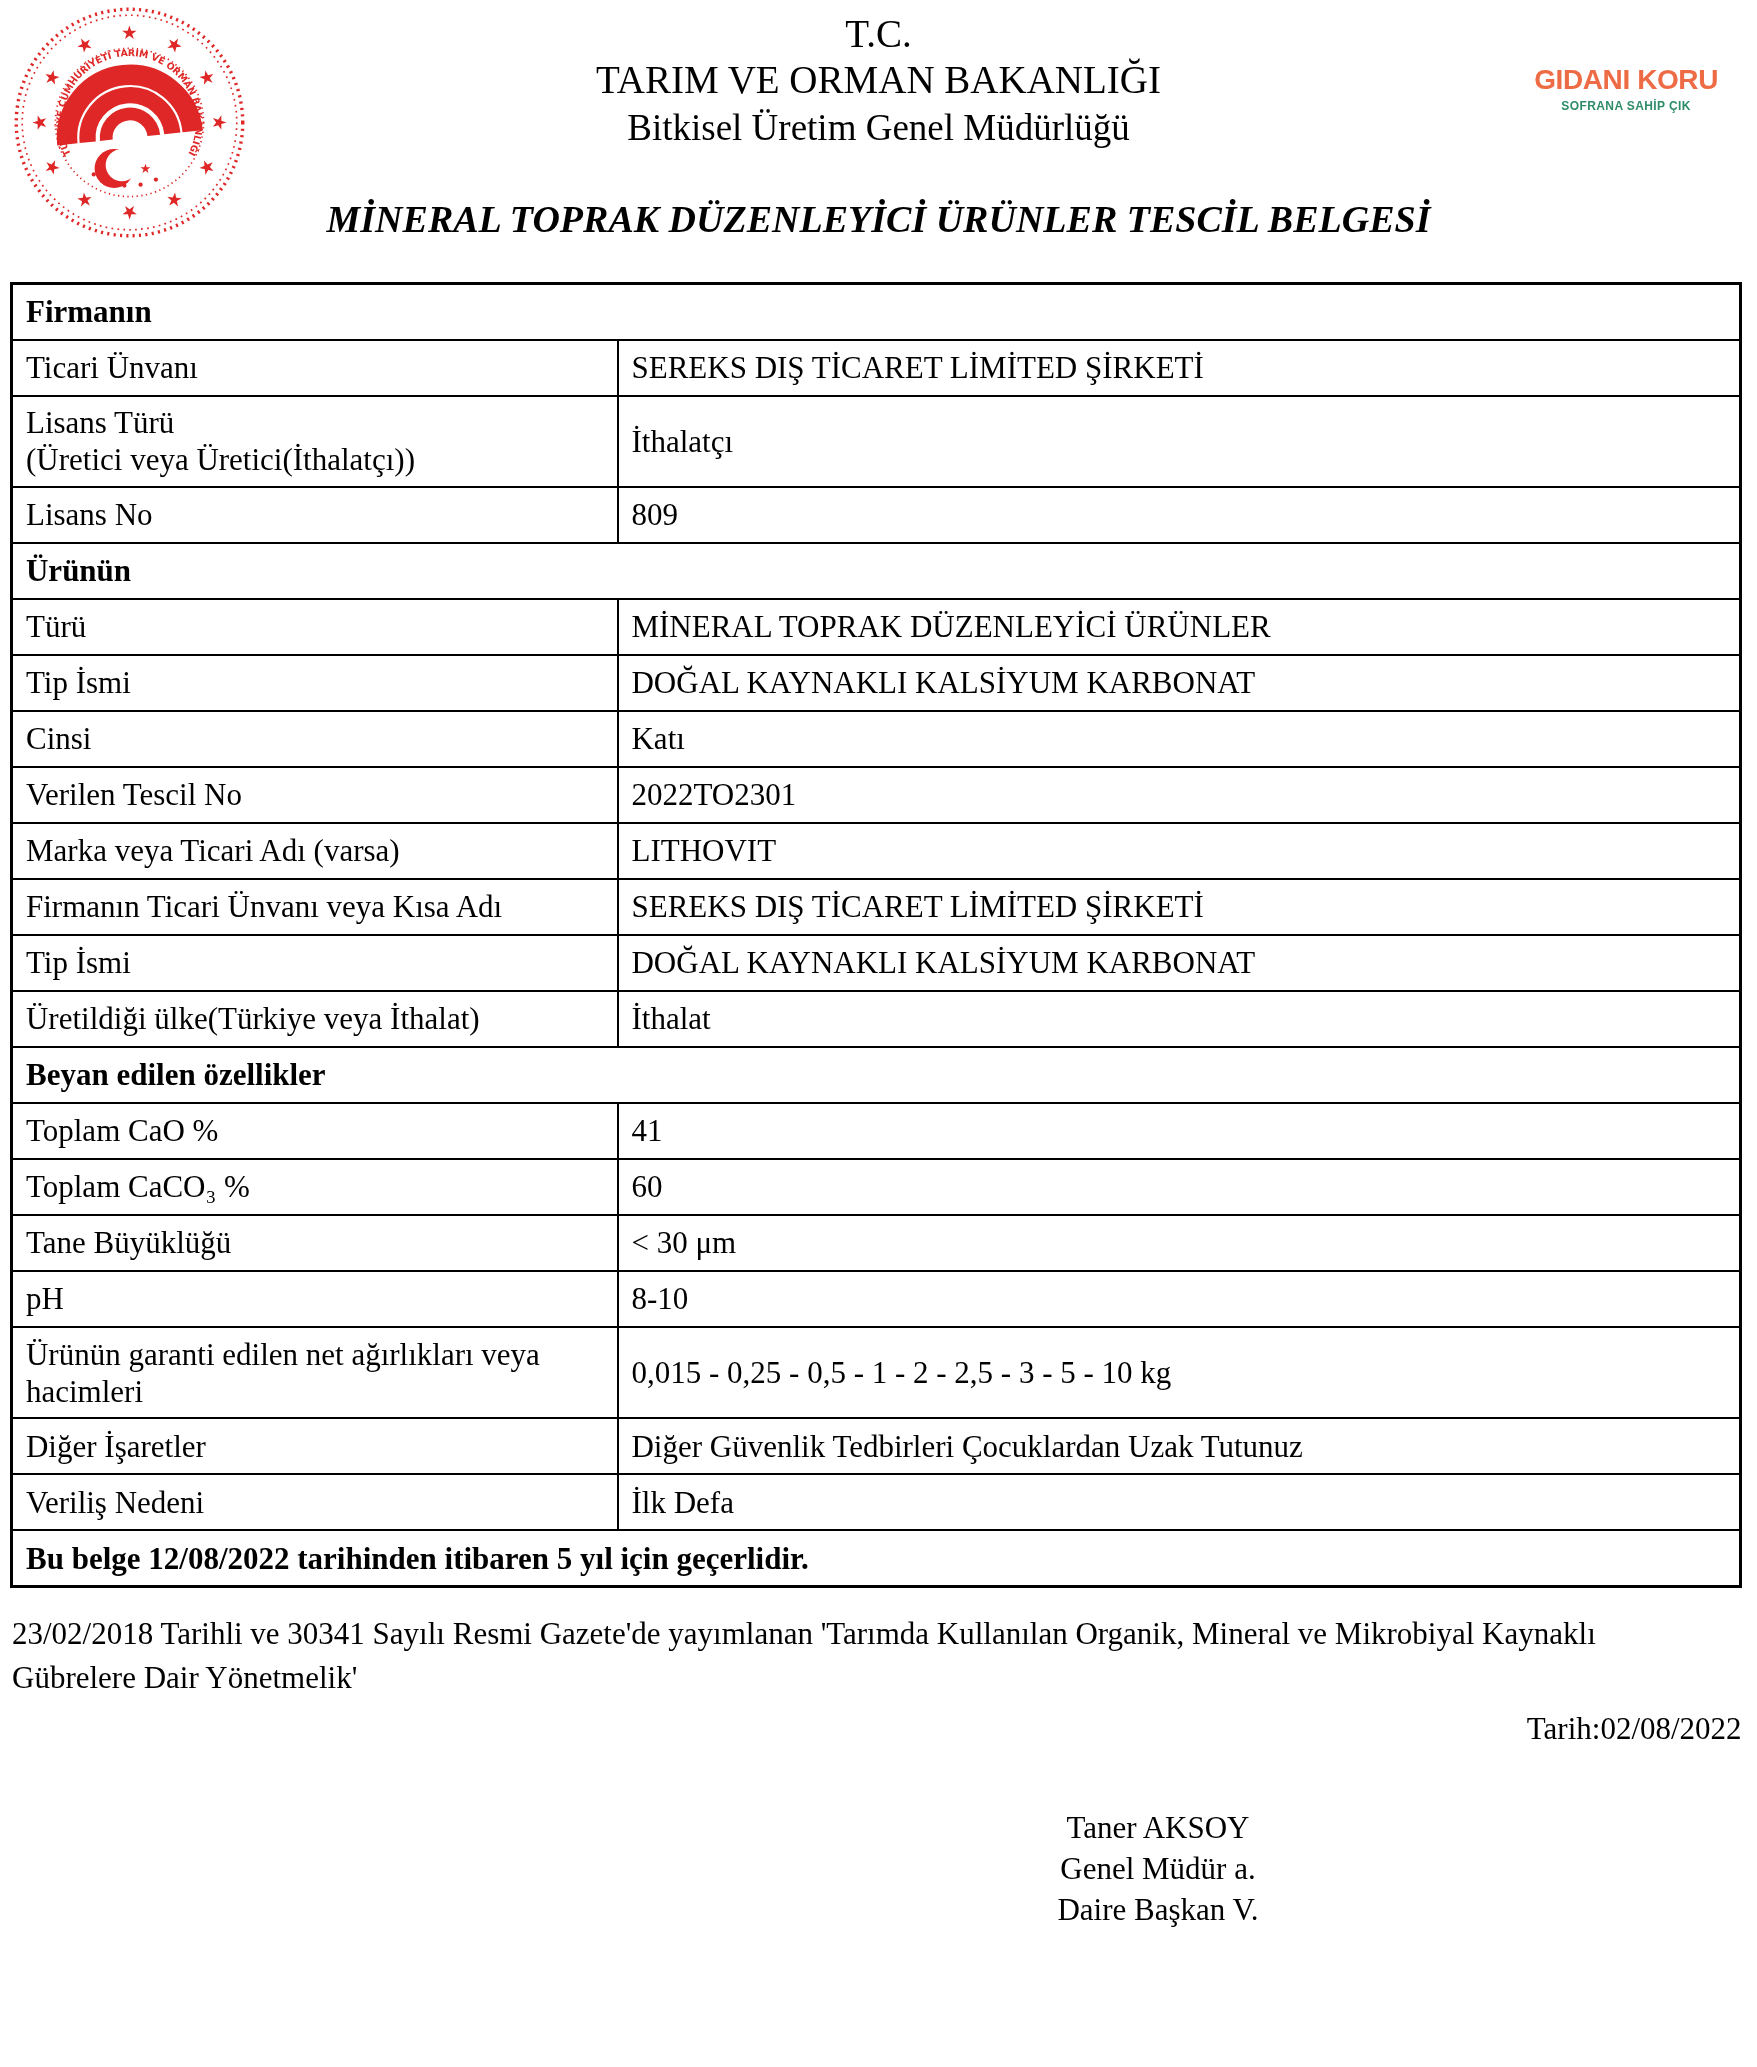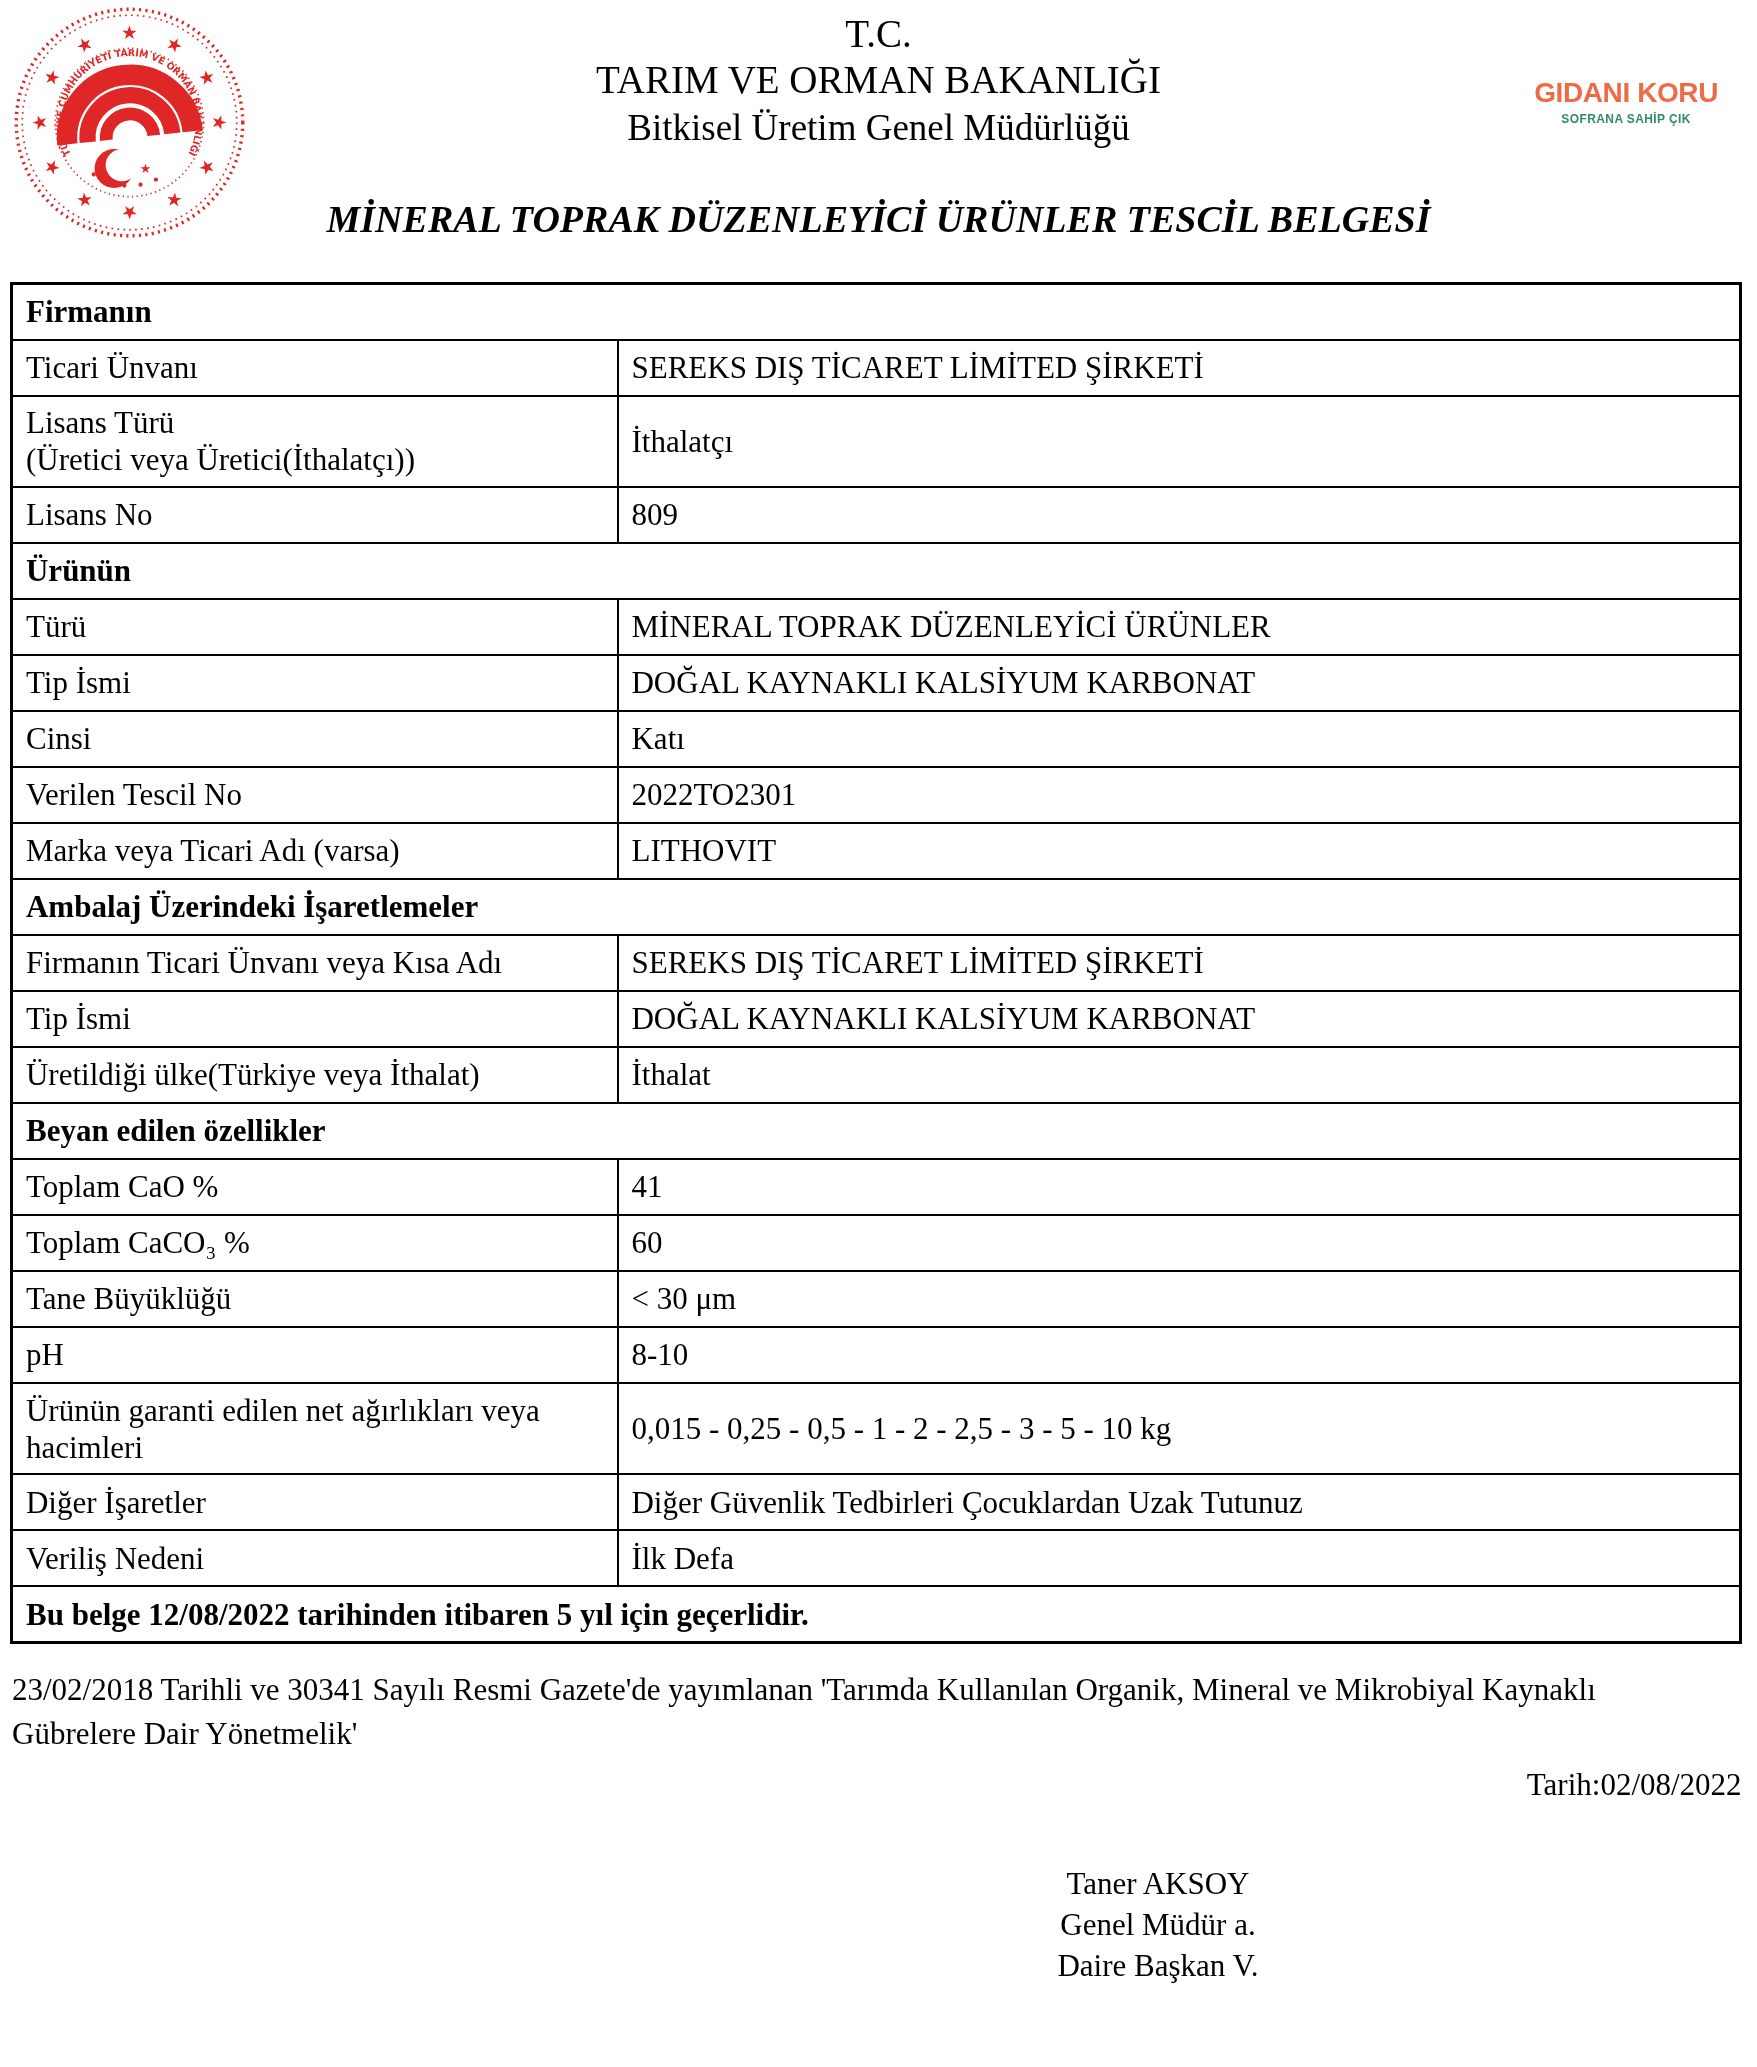--- a/index.html
+++ b/index.html
@@ -8,21 +8,21 @@
     background:#ffffff; color:#000;
     font-family:"Liberation Serif","DejaVu Serif",serif;
     position:relative; overflow:hidden;
   }
 
   
   .header { position:relative; padding-top:12px; }
   .seal-wrap { position:absolute; left:12px; top:5.1px; width:235px; height:235px; }
   .seal-wrap svg { width:235px; height:235px; display:block; }
 
-  .brand { position:absolute; right:39px; top:77px; text-align:center;
+  .brand { position:absolute; right:39px; top:64px; text-align:center;
            font-family:"Liberation Sans","DejaVu Sans",sans-serif; }
   .brand-main { font-size:28px; font-weight:bold; color:#ED6B45; letter-spacing:-0.4px; line-height:31px;}
   .brand-sub  { font-size:12px; font-weight:bold; color:#2F8C68; letter-spacing:0.4px; line-height:19px; margin-top:1.7px;}
 
   .header-text { text-align:center; font-weight:normal; }
   .h-line1 { font-size:39px; line-height:44px; }
   .h-line2 { font-size:39px; line-height:48px; }
   .h-line3 { font-size:37px; line-height:48px; }
   .doc-title { text-align:center; font-weight:bold; font-size:38px; line-height:48px; margin-top:43px;font-style:italic; }
 
@@ -159,23 +159,20 @@
       </tr>
     <tr>
         <td class="lbl">Verilen Tescil No</td>
         <td class="val">2022TO2301</td>
       </tr>
     <tr>
         <td class="lbl">Marka veya Ticari Adı (varsa)</td>
         <td class="val">LITHOVIT</td>
       </tr>
     <tr>
-        <td colspan="2" class="sec">Ambalaj Üzerindeki İşaretlemeler</td>
-      </tr>
-    <tr>
         <td class="lbl">Firmanın Ticari Ünvanı veya Kısa Adı</td>
         <td class="val">SEREKS DIŞ TİCARET LİMİTED ŞİRKETİ</td>
       </tr>
     <tr>
         <td class="lbl">Tip İsmi</td>
         <td class="val">DOĞAL KAYNAKLI KALSİYUM KARBONAT</td>
       </tr>
     <tr>
         <td class="lbl">Üretildiği ülke(Türkiye veya İthalat)</td>
         <td class="val">İthalat</td>

